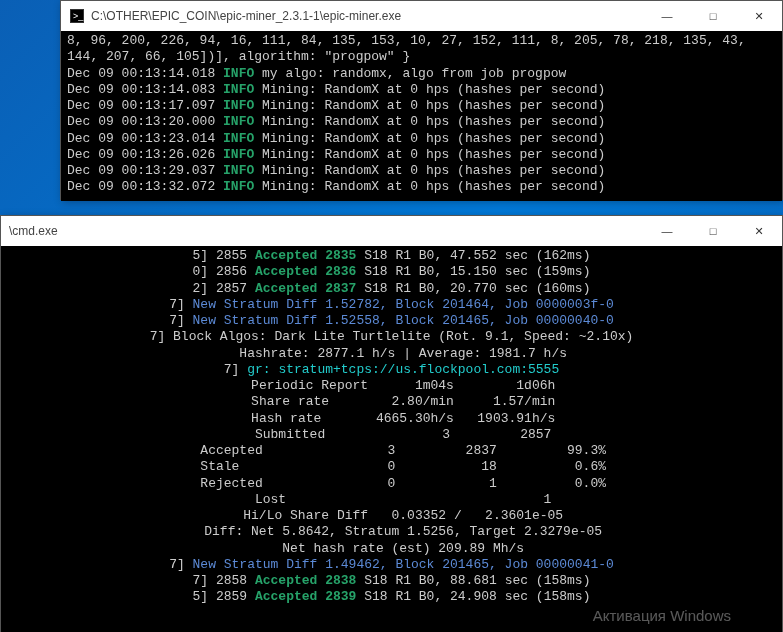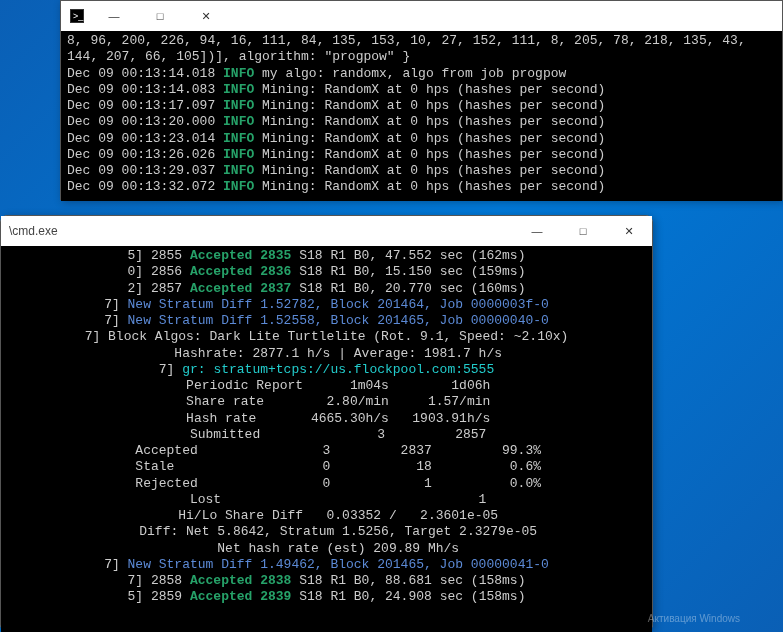--- a/index.html
+++ b/index.html
@@ -49,48 +49,49 @@
     background: #000;
     color: #ccc;
     padding: 2px 6px;
     line-height: 1.25;
     white-space: pre;
     overflow: hidden;
     font-size: 13px;
   }
   .w1 { left: 60px; top: 0; width: 723px; height: 200px; }
   .w1 .terminal { height: 170px; }
-  .w2 { left: 0; top: 215px; width: 653px; height: 417px; border-radius: 7px; }
+  .w2 { left: 0; top: 215px; width: 783px; height: 417px; }
   .w2 .terminal { height: 387px; text-align: center; }
   .info { color: #26a269; font-weight: bold; }
   .accepted { color: #26a269; font-weight: bold; }
   .stratum { color: #5c8ad6; }
   .url { color: #2cc; }
   .watermark {
     position: absolute;
-    right: 43px;
+    right: 52px;
     bottom: 8px;
     color: rgba(255,255,255,0.35);
     font-family: "Segoe UI", sans-serif;
-    font-size: 10px;
+    font-size: 15px;
     pointer-events: none;
   }
 </style>
 </head>
 <body>
 
 <div class="window w1">
   <div class="titlebar">
     <span class="icon">
       <svg width="14" height="14" viewBox="0 0 14 14">
           <rect x="0" y="0" width="14" height="14" fill="#333"></rect>
           <rect x="1" y="1" width="12" height="12" fill="#000"></rect>
           <text x="3" y="10" font-size="9" fill="#fff">&gt;_</text>
         </svg>
     </span>
+    <span class="title">C:\OTHER\EPIC_COIN\epic-miner_2.3.1-1\epic-miner.exe</span>
     <div class="win-controls">
       <div class="win-btn">—</div>
       <div class="win-btn">□</div>
       <div class="win-btn close">✕</div>
     </div>
   </div>
   <div class="terminal" id="term1"><span>8, 96, 200, 226, 94, 16, 111, 84, 135, 153, 10, 27, 152, 111, 8, 205, 78, 218, 135, 43,</span>
 <span>144, 207, 66, 105])], algorithm: "progpow" }</span>
 <span>Dec 09 00:13:14.018 <span class="info">INFO</span> my algo: randomx, algo from job progpow</span>
 <span>Dec 09 00:13:14.083 <span class="info">INFO</span> Mining: RandomX at 0 hps (hashes per second)</span>

